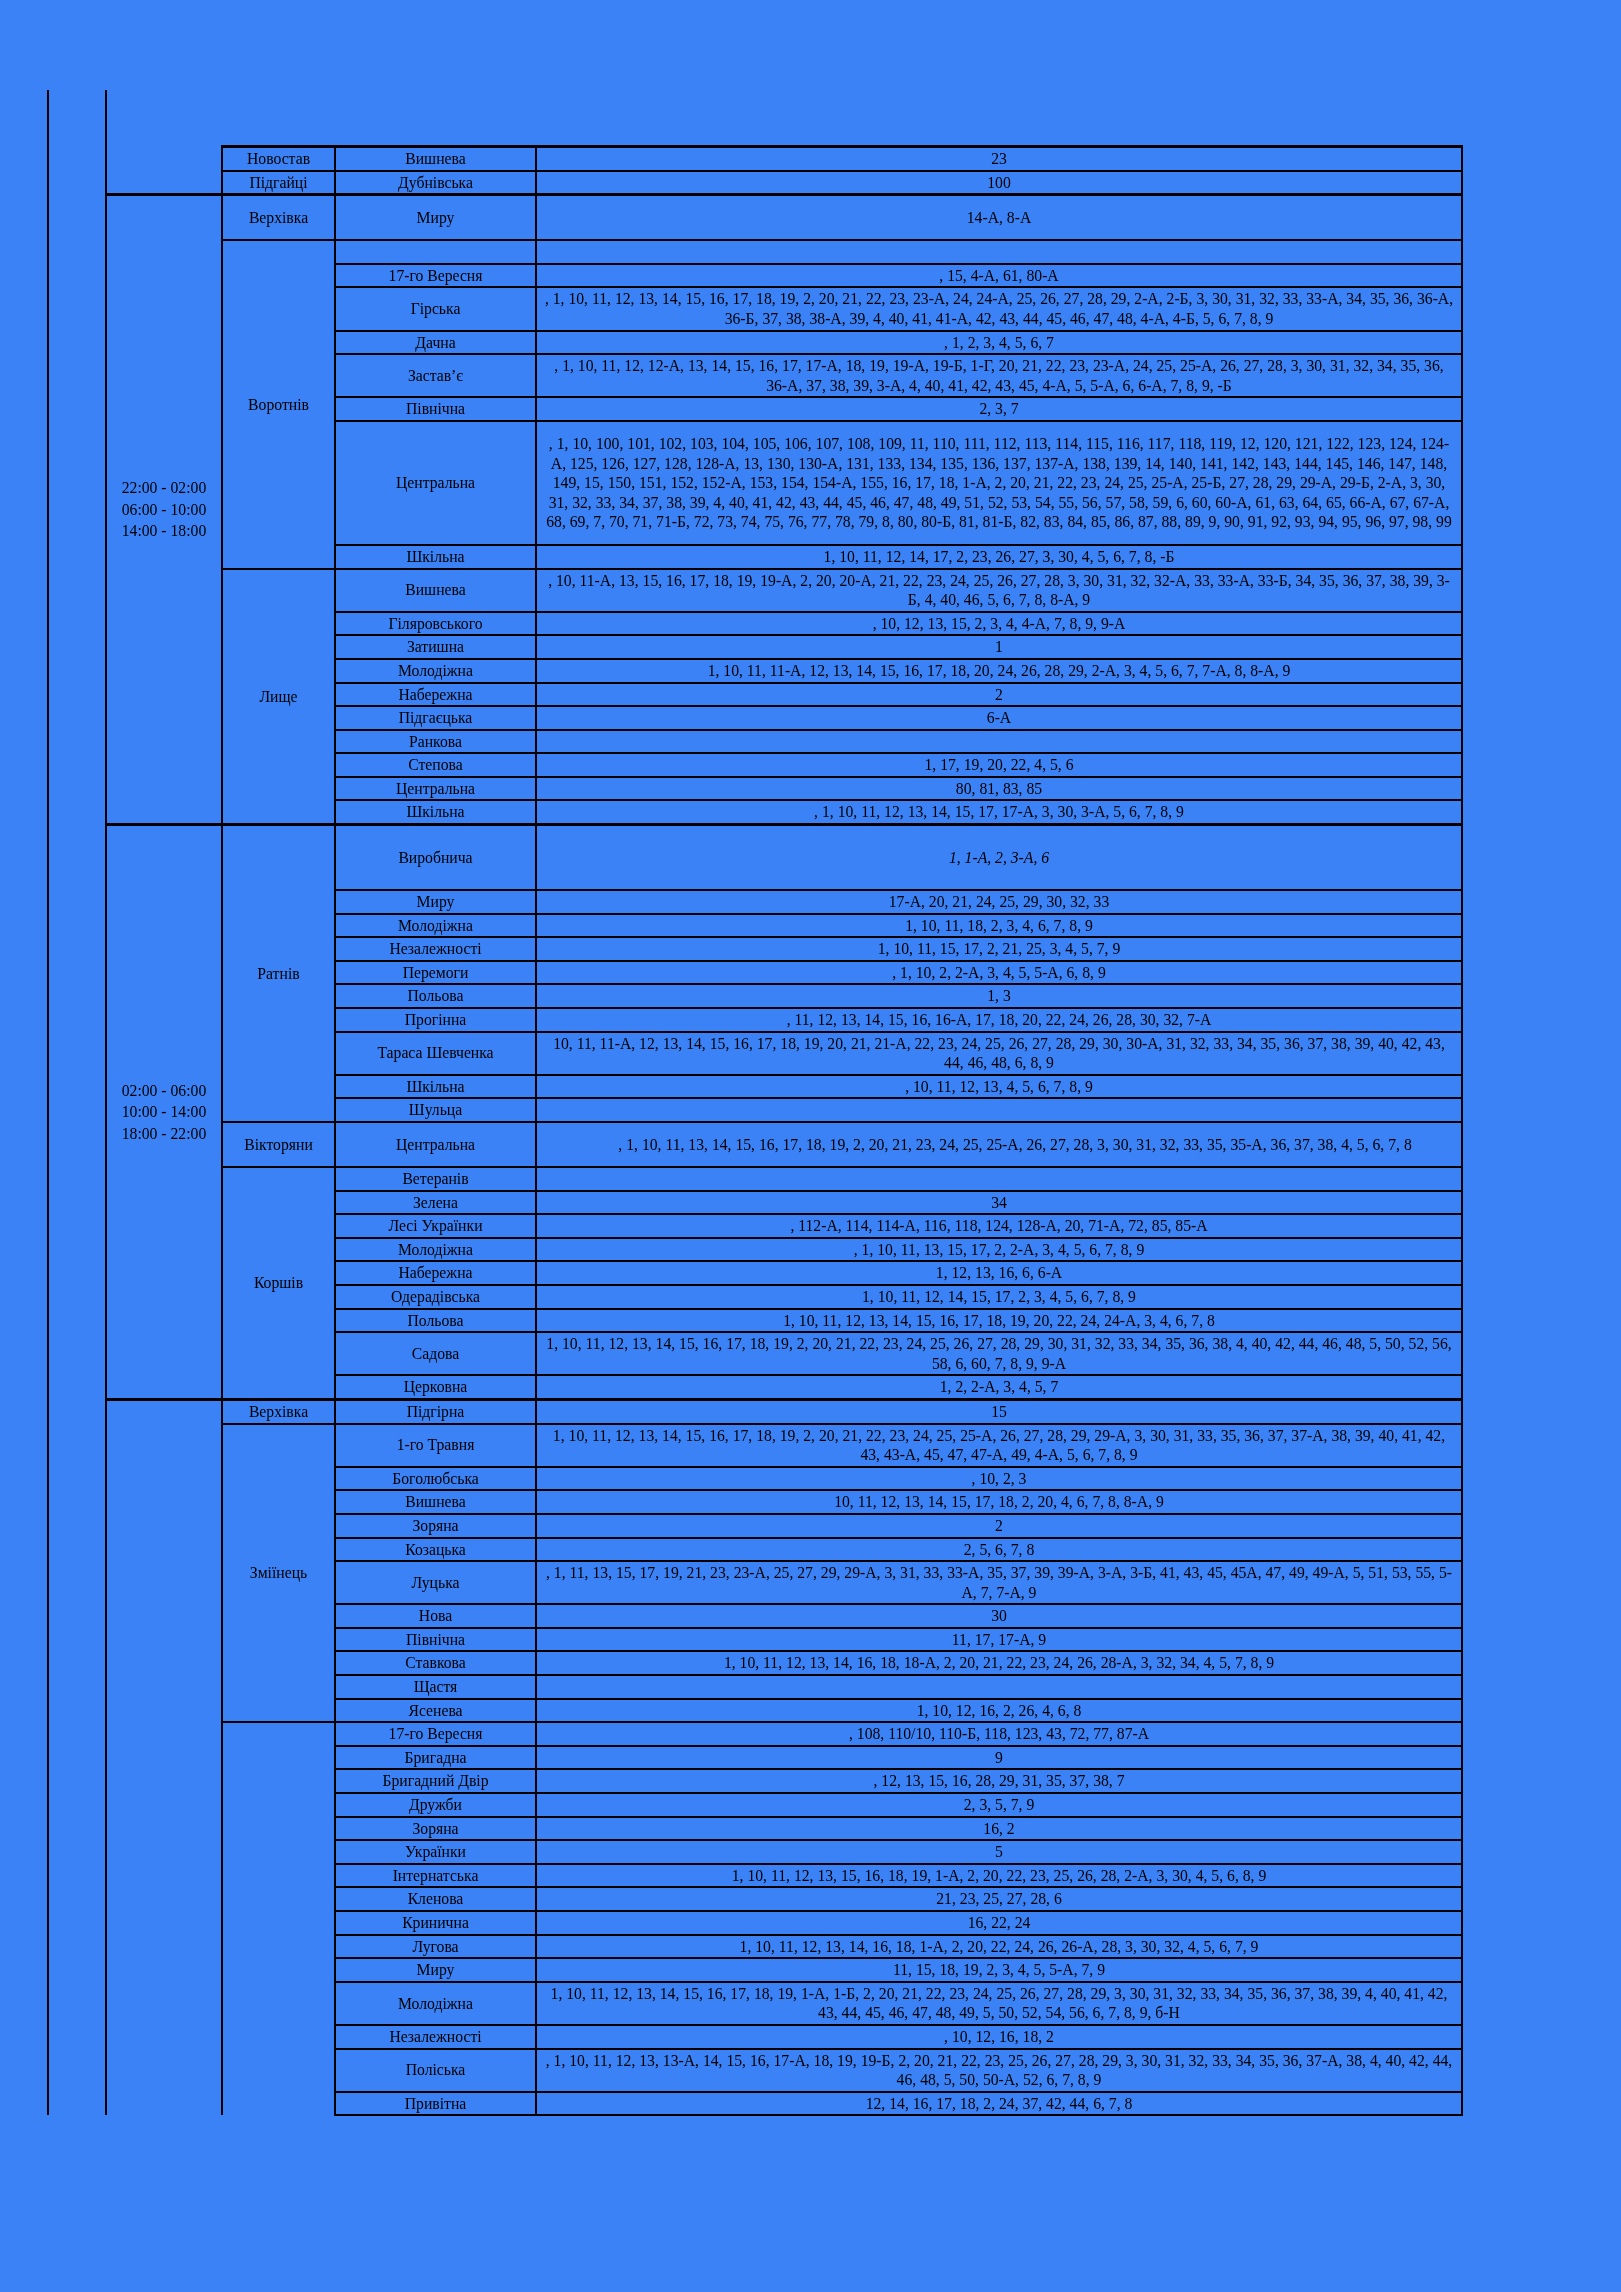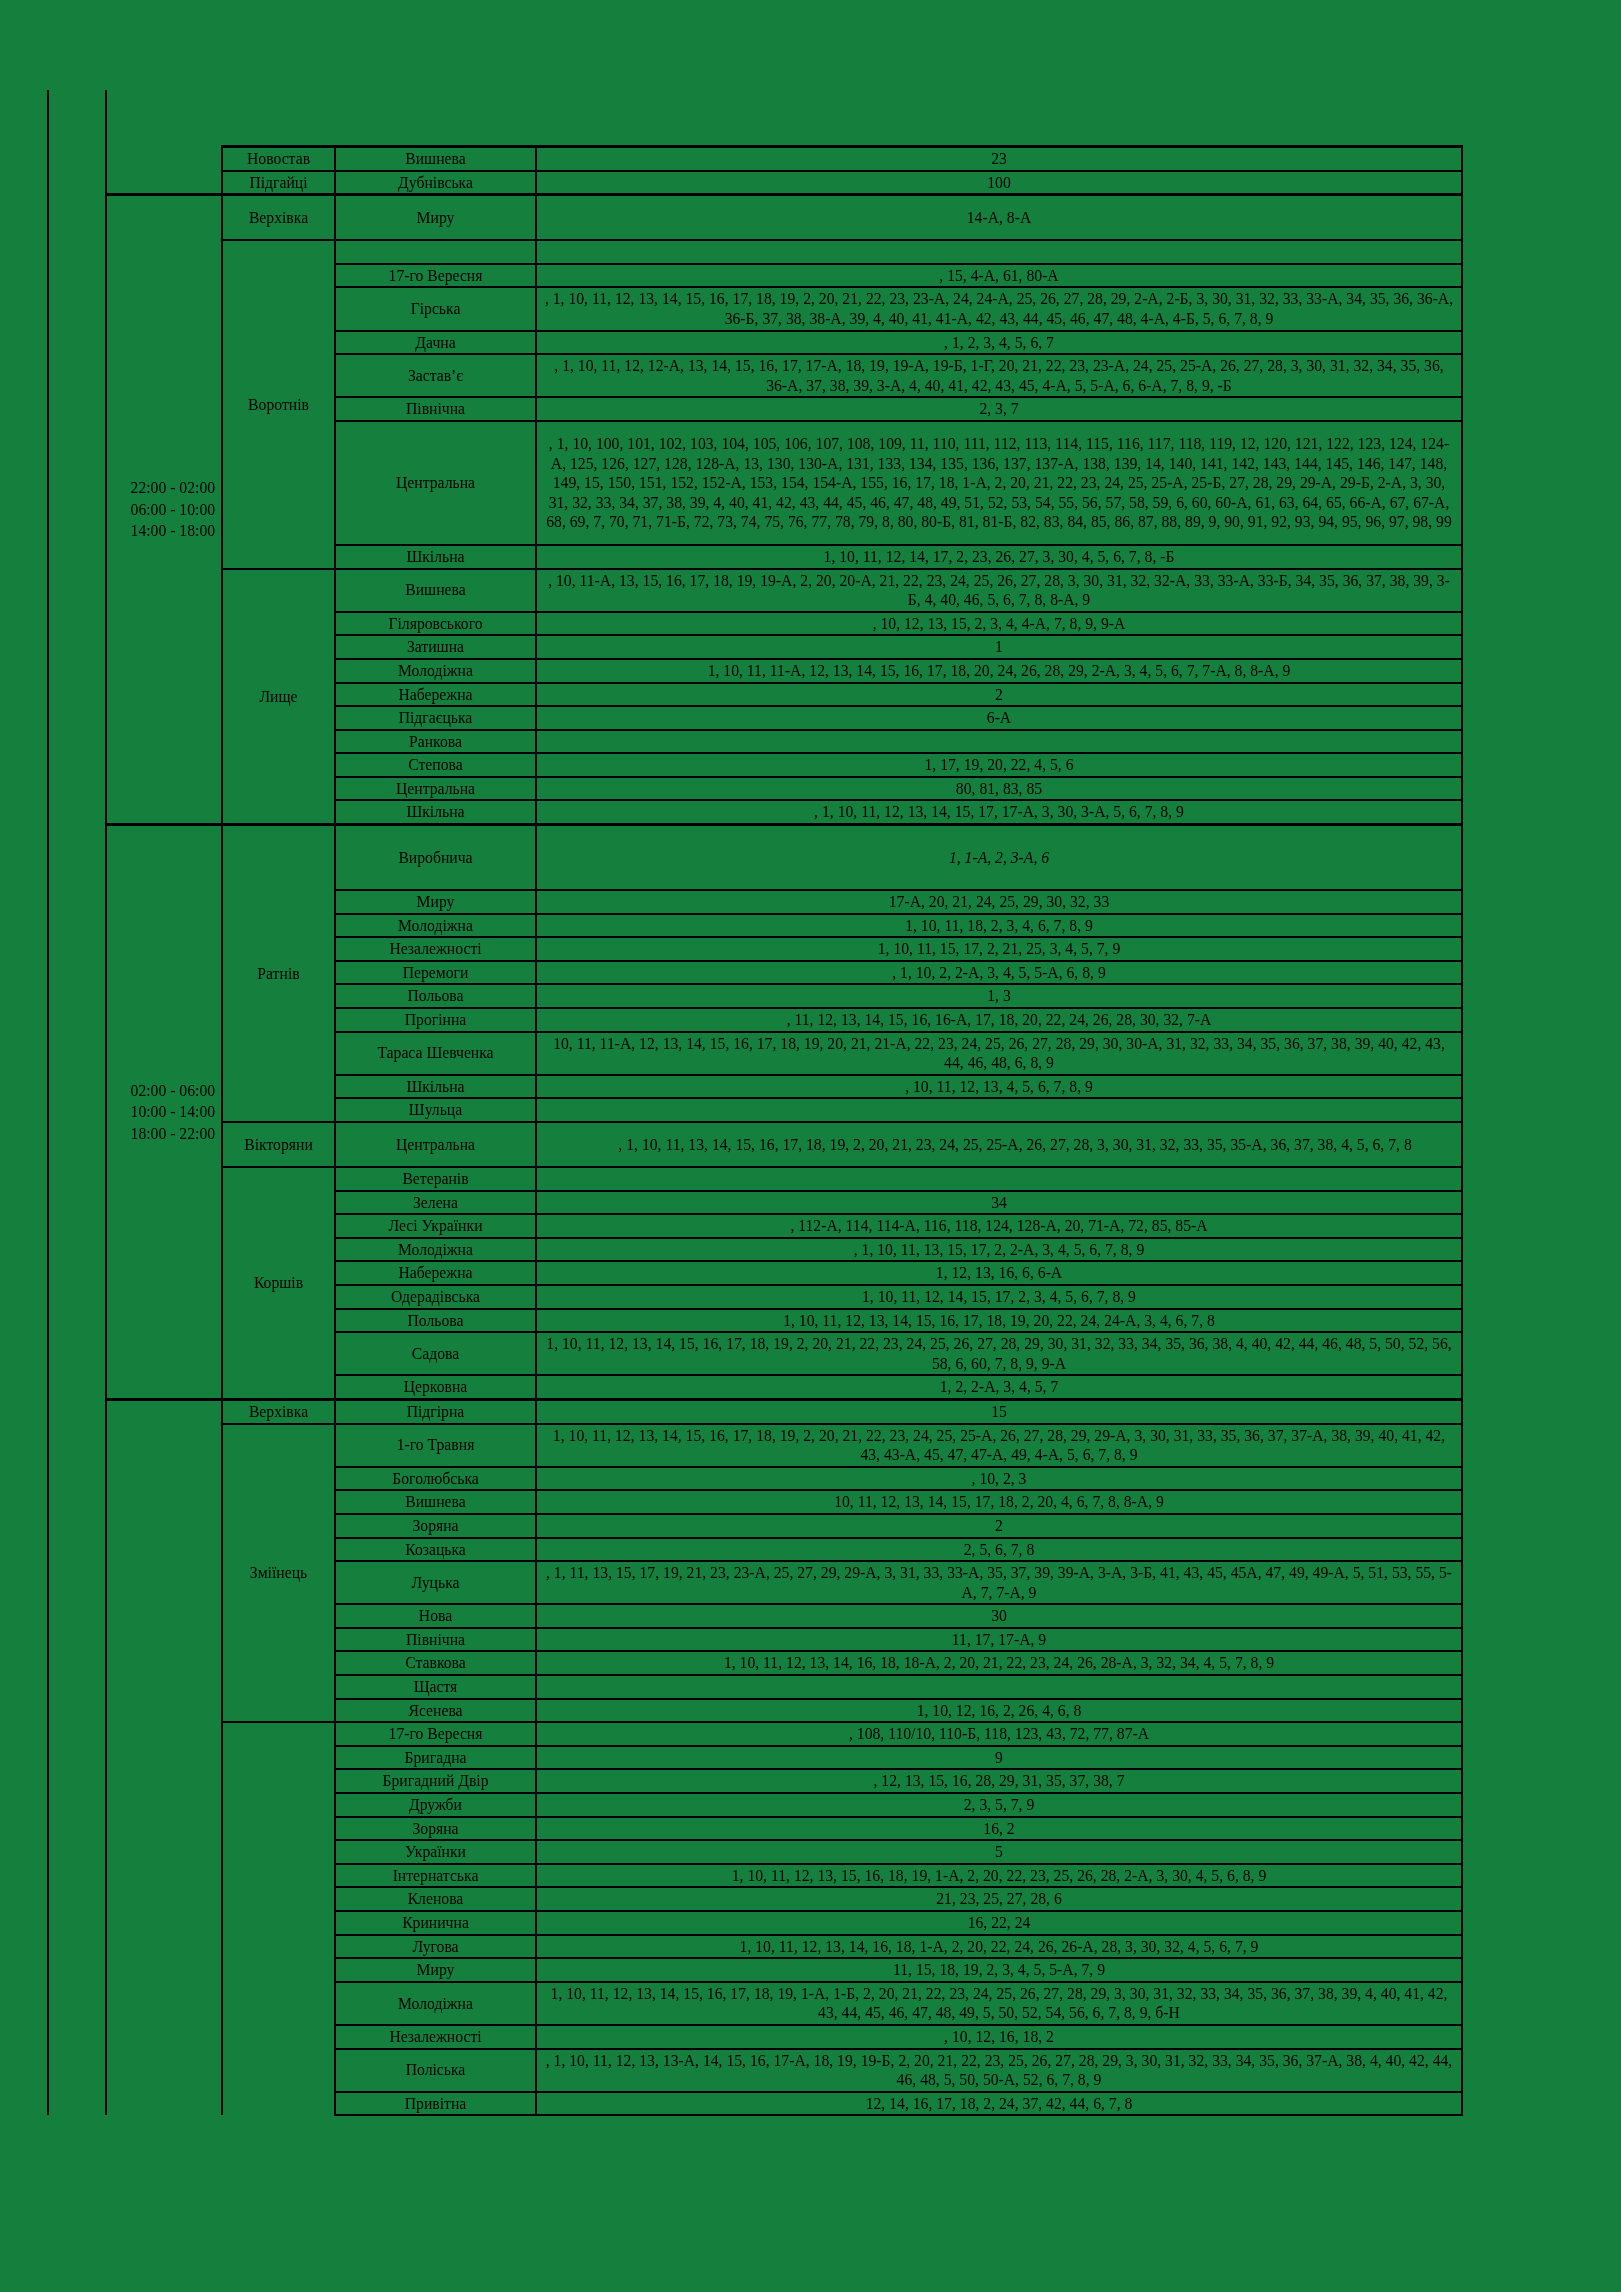--- a/index.html
+++ b/index.html
@@ -9,21 +9,21 @@
     width: 1621px;
     height: 2293px;
     overflow: hidden;
     font-family: "Liberation Serif", "DejaVu Serif", serif;
     color: #000000;
   }
   #page {
     position: relative;
     width: 1621px;
     height: 2293px;
-    background: #15803d;
+    background: #3b82f6;
   }
   .vline-ext {
     position: absolute;
     width: 2px;
     background: #000000;
   }
   table.sched {
     position: absolute;
     left: 47px;
     top: 145px;
@@ -45,21 +45,21 @@
   td.c-empty {
     border-top: none !important;
     border-bottom: none !important;
   }
   td.c-time { font-size: 14.7px; padding: 1px 2px; }
   td.c-houses { font-size: 14.7px; padding: 1px 7.8px; }
   .gstart { border-top-width: 3.9px !important; }
   .sstart { border-top-width: 2.9px !important; margin-top: 28px; }
   .no-top { border-top: none !important; }
   .no-bottom { border-bottom: none !important; }
-  .time-line { line-height: 21.6px; text-align: right; }
+  .time-line { line-height: 21.6px; }
 </style>
 </head>
 <body>
 
 <div id="page">
   <div class="vline-ext" style="left:47px; top:90px; height:57px;"></div>
   <div class="vline-ext" style="left:105px; top:90px; height:57px;"></div>
   <table class="sched">
     <colgroup>
       <col style="width:58px">

